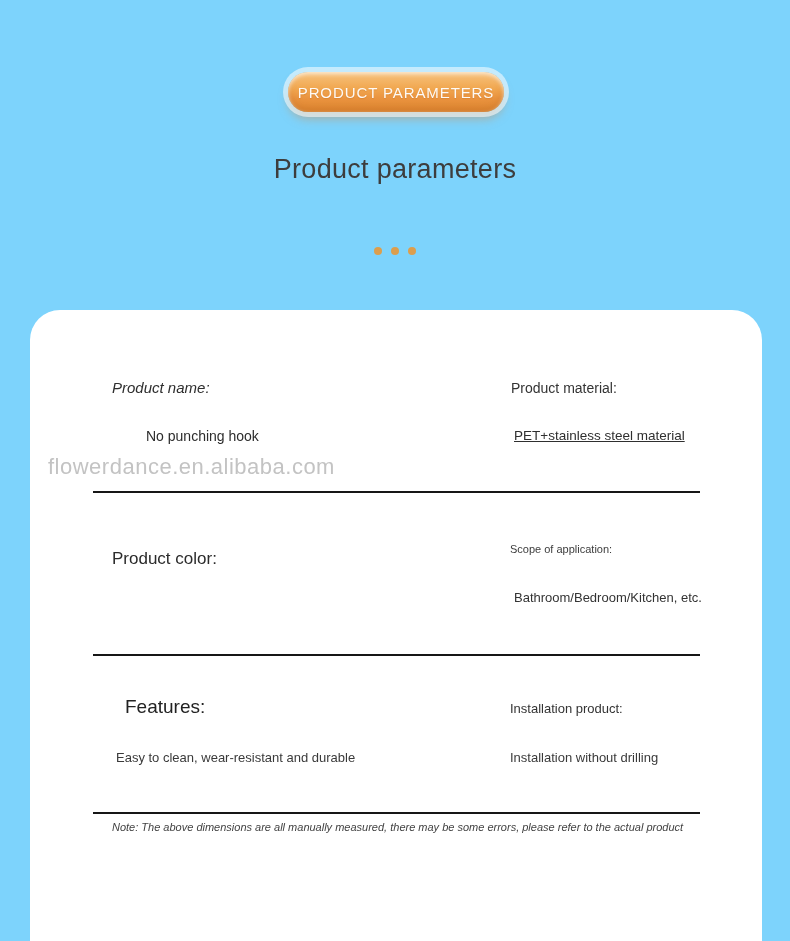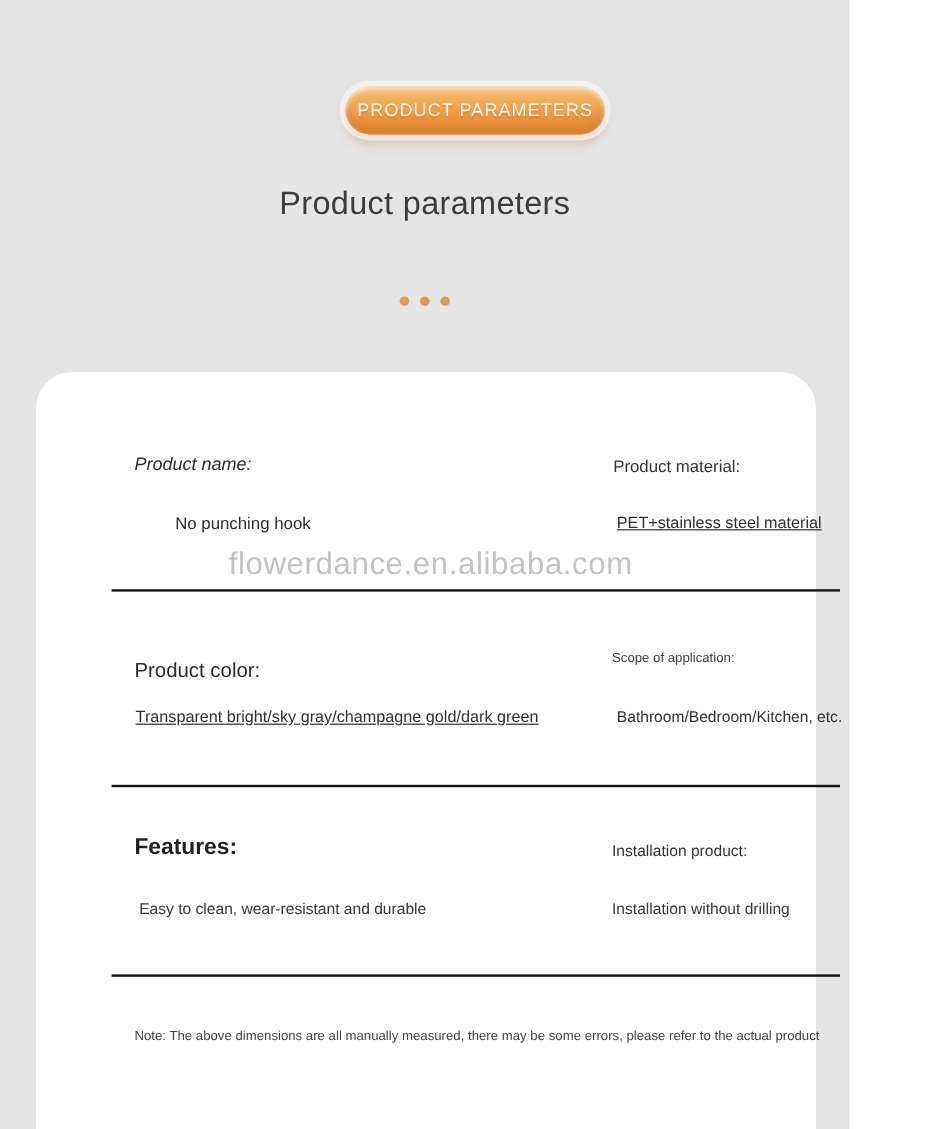--- a/index.html
+++ b/index.html
@@ -1,18 +1,18 @@
 <!DOCTYPE html>
 <html><head>
 <meta charset="utf-8">
 <style>
   html,body{margin:0;padding:0;}
   .page{
-    position:relative;width:708px;height:941px;overflow:hidden;
-    background:#e5e5e5;
+    position:relative;width:790px;height:941px;overflow:hidden;
+    background:#7dd3fc;
     font-family:"Liberation Sans",sans-serif;
     color:#2e2e2e;
   }
   
   .badge{
     position:absolute;left:288px;top:72px;width:216px;height:40px;
     border-radius:21px;
     background:linear-gradient(180deg,#f7c37e 0%,#f1a851 40%,#ea9440 65%,#df8630 100%);
     box-shadow:
       0 0 0 5px rgba(255,255,255,.55),
@@ -41,29 +41,29 @@
   .card .abs{position:absolute;white-space:nowrap;}
   .lbl-lg{font-size:15px;color:#2e2e2e;font-style:italic;}
   .lbl-xl{font-size:17px;color:#2b2b2b;margin-top:11px;}
   .lbl-xxl{font-size:19px;color:#222;}
   .lbl-sm{font-size:11px;color:#3c3c3c;}
   .lbl-md{font-size:13px;color:#333;}
   .val-md{font-size:14px;color:#2c2c2c;}
   .val-sm{font-size:13.5px;color:#2f2f2f;text-decoration:underline;}
   .val-xs{font-size:13px;color:#3a3a3a;}
   .watermark{
-    position:absolute;left:4px;top:144px;width:100%;text-align:center;
-    font-size:26px;color:#c3c3c3;letter-spacing:.5px;
+    position:absolute;left:18px;top:144px;width:100%;
+    font-size:22px;color:#c3c3c3;letter-spacing:.5px;
   }
   .divider{
     position:absolute;left:63px;width:607px;height:2px;background:#161616;
   }
   .note{
-    position:absolute;left:82px;top:548px;
-    font-size:11px;color:#424242;white-space:nowrap;
+    position:absolute;left:82px;top:511px;
+    font-size:11px;color:#424242;white-space:nowrap;font-style:italic;
   }
 </style>
 </head>
 <body>
 
 <div class="page">
 
   <div class="badge">PRODUCT PARAMETERS</div>
 
   <div class="title">Product parameters</div>
@@ -79,27 +79,26 @@
     <div class="abs lbl-lg" style="left:82px;top:69px;">Product name:</div>
     <div class="abs val-md" style="left:80px;top:118px;margin-left:36px;">No punching hook</div>
     <div class="abs lbl-md" style="left:481px;top:70px;font-size:14px;">Product material:</div>
     <div class="abs val-sm" style="left:484px;top:118px;">PET+stainless steel material</div>
 
     <div class="watermark">flowerdance.en.alibaba.com</div>
 
     <div class="divider" style="top:181px;"></div>
 
     <div class="abs lbl-xl" style="left:82px;top:228px;">Product color:</div>
-    <div class="abs val-sm" style="left:83px;top:280px;">Transparent bright/sky gray/champagne gold/dark green</div>
     <div class="abs lbl-sm" style="left:480px;top:233px;">Scope of application:</div>
     <div class="abs lbl-md" style="left:484px;top:280px;">Bathroom/Bedroom/Kitchen, etc.</div>
 
     <div class="divider" style="top:344px;"></div>
 
-    <div class="abs lbl-xxl" style="left:82px;top:386px;font-weight:bold;">Features:</div>
+    <div class="abs lbl-xxl" style="left:95px;top:386px;">Features:</div>
     <div class="abs val-xs" style="left:86px;top:440px;">Easy to clean, wear-resistant and durable</div>
     <div class="abs lbl-md" style="left:480px;top:391px;">Installation product:</div>
     <div class="abs val-xs" style="left:480px;top:440px;">Installation without drilling</div>
 
     <div class="divider" style="top:502px;"></div>
 
     <div class="note">Note: The above dimensions are all manually measured, there may be some errors, please refer to the actual product</div>
 
   </div>
 </div>

